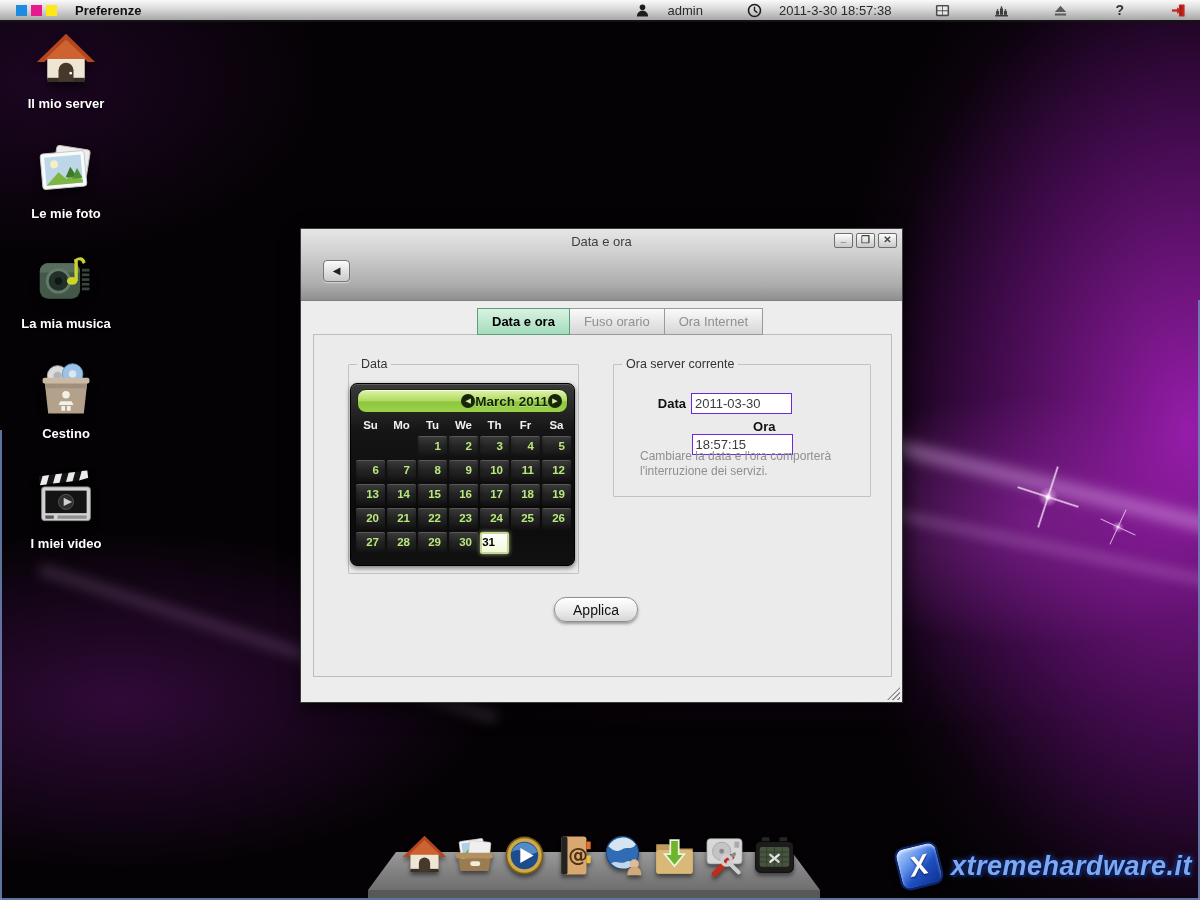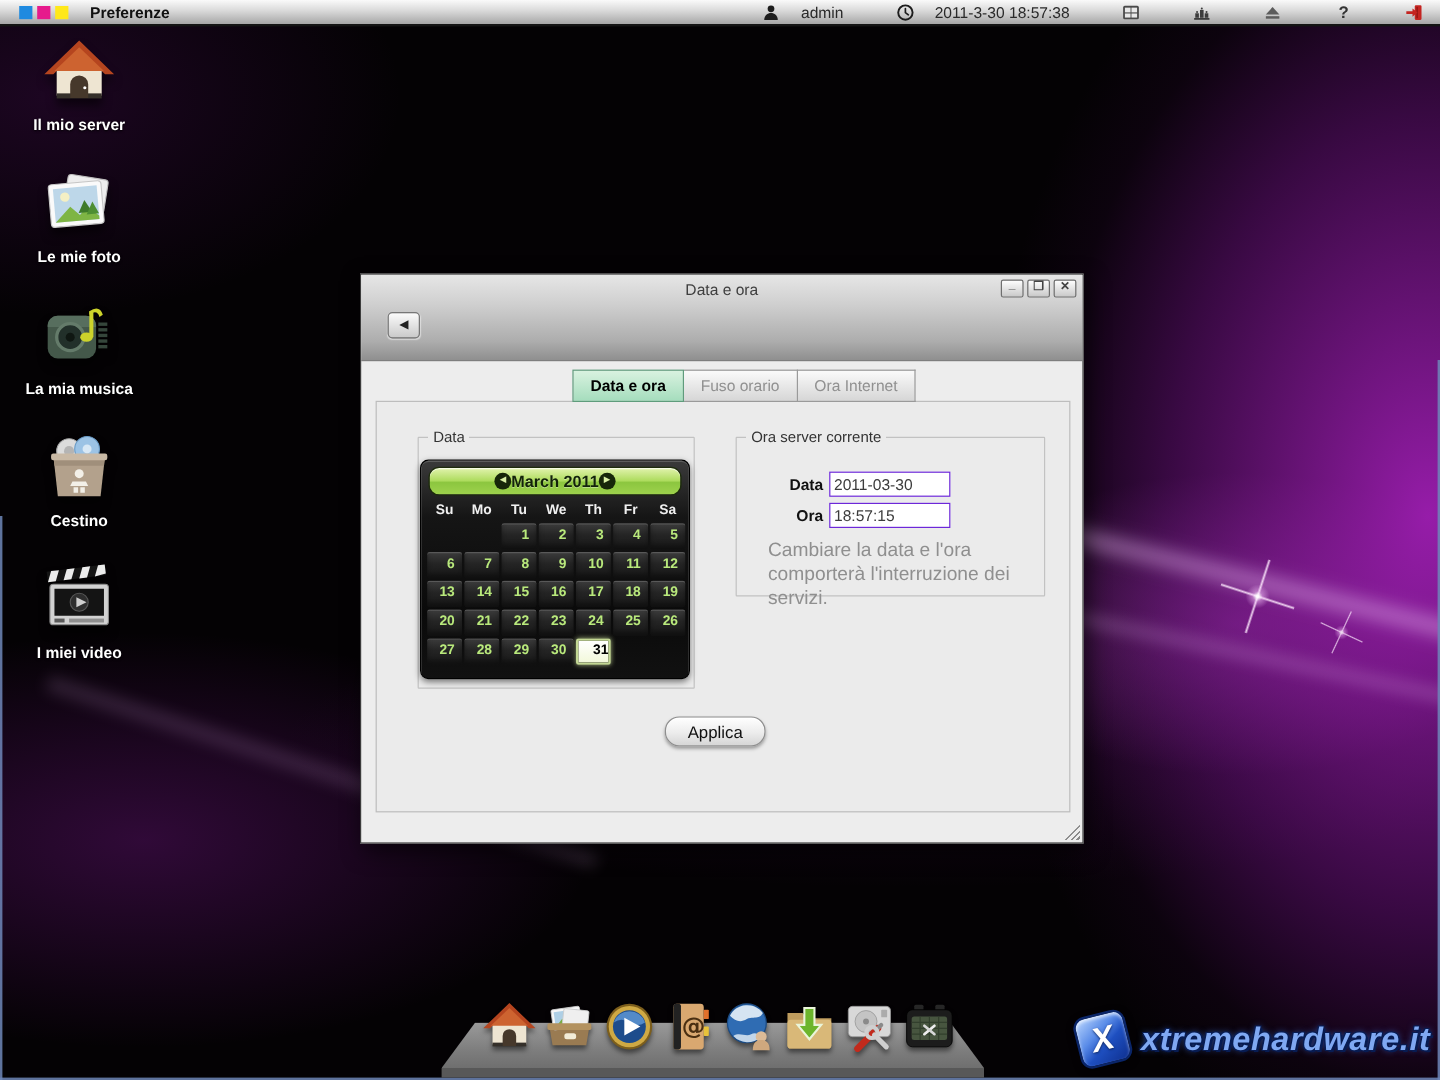--- a/index.html
+++ b/index.html
@@ -80,43 +80,43 @@
   .fs-data { left:34px; top:22px; width:231px; height:217px; }
   .fs-ora  { left:299px; top:22px; width:258px; height:140px; }
 
   
   .cal { position:absolute; left:1px; top:12px; width:225px; height:183px; border-radius:7px;
     background:linear-gradient(#3a3a3a, #151515 26%, #0a0a0a 70%, #111);
     border:1px solid #000; box-shadow:inset 0 1px 0 rgba(255,255,255,.18), 0 2px 5px rgba(0,0,0,.5);
     padding:4px 4px 6px 4px; }
   .cal-head { height:24px; border-radius:9px; border:1px solid #1d2b0c; margin:1px 2px 2px 2px;
     background:linear-gradient(#e2f3ae, #aedc5e 48%, #8cc63f 55%, #9ed24d);
-    display:flex; align-items:center; justify-content:center; padding:0 5px;
+    display:flex; align-items:center; justify-content:flex-end; padding:0 5px;
     box-shadow:inset 0 1px 0 rgba(255,255,255,.65); }
   .cal-nav { width:14px; height:14px; border-radius:50%; background:#17260a; color:#d9efa5;
     font-size:7px; line-height:14px; text-align:center; cursor:pointer; }
   .cal-month { font-size:13.5px; font-weight:bold; color:#13230a; text-shadow:0 1px 0 rgba(255,255,255,.35); }
   .cal-dayrow { display:grid; grid-template-columns:repeat(7,31px); margin-top:3px; }
   .cal-dh { height:19px; font-size:11.5px; font-weight:bold; color:#f0f0f0; text-align:center; line-height:19px; }
   .cal-grid { display:grid; grid-template-columns:repeat(7,31px); }
   .cal-cell { height:22px; margin:1px; border-radius:2px; font-size:11.5px; font-weight:bold;
     color:#b9e97c; text-align:right; padding-right:6px; line-height:20px; cursor:pointer;
     background:linear-gradient(#3c3c3c, #242424 45%, #181818);
     box-shadow:inset 0 1px 0 rgba(255,255,255,.16), inset 0 -4px 4px rgba(0,0,0,.35); }
   .cal-cell.empty { background:transparent; box-shadow:none; cursor:default; }
   .cal-cell.selected { background:linear-gradient(#ffffff,#f2f8da); color:#000; 
-    padding-right:0; border:2px solid #c3d894; line-height:16px; box-shadow:0 0 4px rgba(220,240,170,.7); }
+    padding-right:12px; border:2px solid #c3d894; line-height:16px; box-shadow:0 0 4px rgba(220,240,170,.7); }
 
   
   .row { position:absolute; left:0; width:100%; display:flex; align-items:center; }
   .row .lbl { width:72px; text-align:right; font-size:13px; font-weight:bold; color:#111; margin-right:5px; }
   .row input { width:101px; height:21px; border:1px solid #6d28d9; background:#fff; font-size:13px;
     color:#3c3c3c; padding:0 3px; font-family:"Liberation Sans", sans-serif; }
-  .row1 { top:22px; } .row2 { top:48px; }
-  .ora-note { position:absolute; left:26px; top:78px; width:232px; font-size:16px; color:#8f8f8f; line-height:1.25; }
+  .row1 { top:22px; } .row2 { top:48px;flex-direction:column; }
+  .ora-note { position:absolute; left:26px; top:78px; width:232px; font-size:12px; color:#8f8f8f; line-height:1.25; }
 
   .apply-btn { position:absolute; left:240px; top:262px; width:84px; height:25px; border:1px solid #8f8f8f;
     border-radius:12px; background:linear-gradient(#ffffff,#ececec 55%,#d6d6d6);
     font-size:14px; color:#111; font-family:"Liberation Sans", sans-serif; cursor:pointer;
     box-shadow:0 2px 3px rgba(0,0,0,.35), inset 0 1px 0 #fff; }
   .resize { position:absolute; right:2px; bottom:2px; width:13px; height:13px; cursor:se-resize;
     background:repeating-linear-gradient(135deg, transparent 0 2px, #8a8a8a 2px 3.5px); 
     clip-path:polygon(100% 0, 100% 100%, 0 100%); }
 
   

